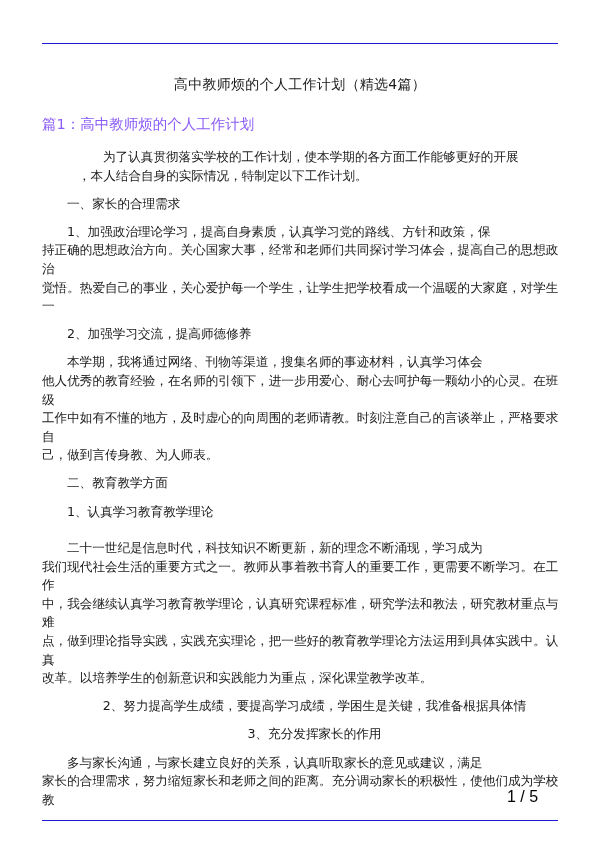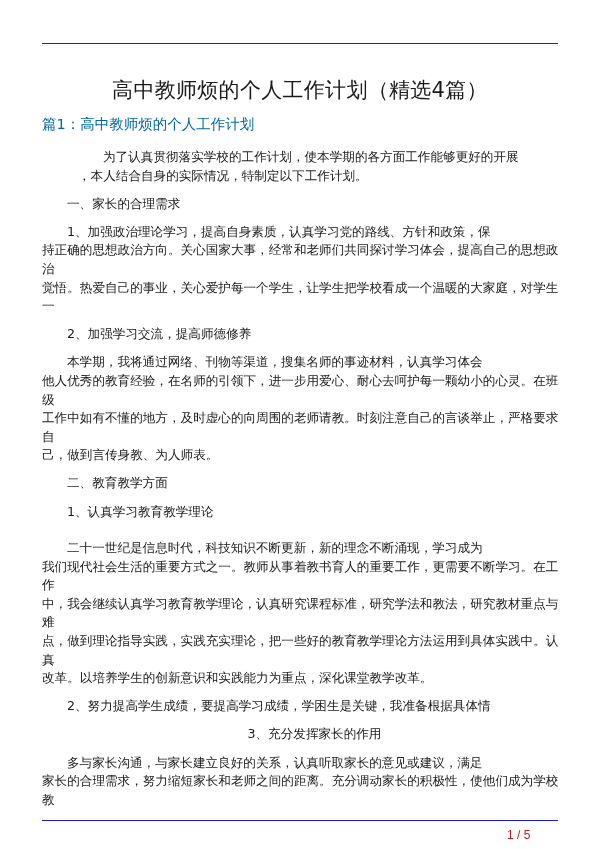--- a/index.html
+++ b/index.html
@@ -2,27 +2,27 @@
 <html><head>
   <meta charset="utf-8">
   <style>
     html, body { margin: 0; padding: 0; background: #ffffff; }
     body { width: 600px; height: 849px; position: relative; overflow: hidden;
       font-family: "DejaVu Sans", "Liberation Sans", sans-serif; color: #1a1a1a; }
     .rule { position: absolute; left: 42px; width: 516px; height: 0; border-top: 1.5px solid #1a1ad0; }
     .rule.top { top: 43px; }
     .rule.bottom { top: 820px; }
     .title { position: absolute; top: 76px; left: 0; width: 600px; text-align: center;
-      font-size: 21px; color: #1a1a1a; letter-spacing: 0.3px; }
-    .section-heading { position: absolute; top: 115px; left: 42px; font-size: 14.5px; color: #0369a1; }
+      font-size: 14px; color: #1a1a1a; letter-spacing: 0.3px; }
+    .section-heading { position: absolute; top: 115px; left: 42px; font-size: 14.5px; color: #8b5cf6; }
     .content { position: absolute; top: 148px; left: 42px; width: 520px; font-size: 12.6px; line-height: 18.6px; }
     .para { margin: 0 0 9.5px 0; text-indent: 25px; word-break: break-all; }
     .line { display: block; }
     .line.first { padding-left: 25px; }
-    .page-num { position: absolute; top: 828px; left: 507px; font-size: 12px; color: #b91c1c; font-family: "Liberation Sans", sans-serif; }
+    .page-num { position: absolute; top: 788px; left: 507px; font-size: 16px; color: #000000; font-family: "Liberation Sans", sans-serif; }
   </style>
 </head>
 <body>
 
 <div class="rule top"></div>
 
 <div class="title">高中教师烦的个人工作计划（精选4篇）</div>
 
 <div class="section-heading">篇1：高中教师烦的个人工作计划</div>
 
@@ -54,21 +54,21 @@
     <div class="para" style="text-indent: 0px;">
       <span class="line first">1、认真学习教育教学理论</span>
     </div>
     <div class="para" style="text-indent: 0px; margin-top: 18px;">
       <span class="line first">二十一世纪是信息时代，科技知识不断更新，新的理念不断涌现，学习成为</span>
       <span class="line">我们现代社会生活的重要方式之一。教师从事着教书育人的重要工作，更需要不断学习。在工作</span>
       <span class="line">中，我会继续认真学习教育教学理论，认真研究课程标准，研究学法和教法，研究教材重点与难</span>
       <span class="line">点，做到理论指导实践，实践充实理论，把一些好的教育教学理论方法运用到具体实践中。认真</span>
       <span class="line">改革。以培养学生的创新意识和实践能力为重点，深化课堂教学改革。</span>
     </div>
-    <div class="para" style="text-indent: 0px;">
+    <div class="para" style="text-indent: 0px; text-align: center;">
       <span class="line first">2、努力提高学生成绩，要提高学习成绩，学困生是关键，我准备根据具体情</span>
     </div>
     <div class="para" style="text-indent: 0px; text-align: center;">
       <span class="line first">3、充分发挥家长的作用</span>
     </div>
     <div class="para" style="text-indent: 0px;">
       <span class="line first">多与家长沟通，与家长建立良好的关系，认真听取家长的意见或建议，满足</span>
       <span class="line">家长的合理需求，努力缩短家长和老师之间的距离。充分调动家长的积极性，使他们成为学校教</span>
     </div>
   </div>

